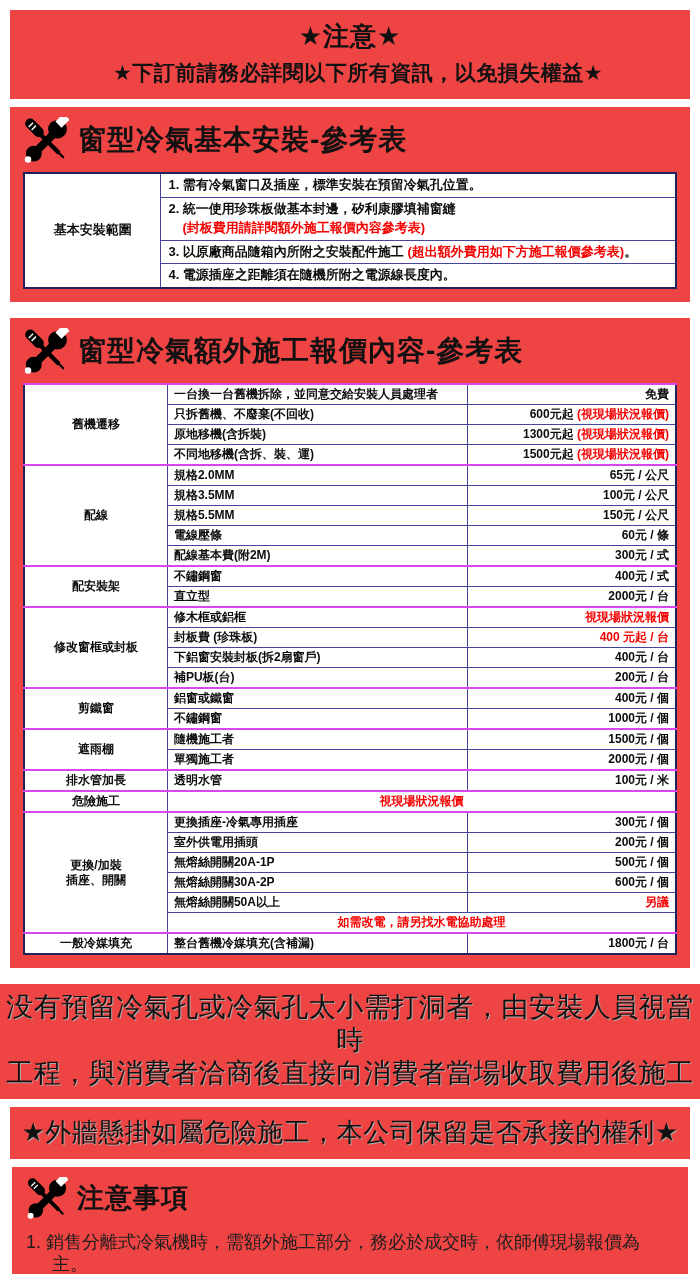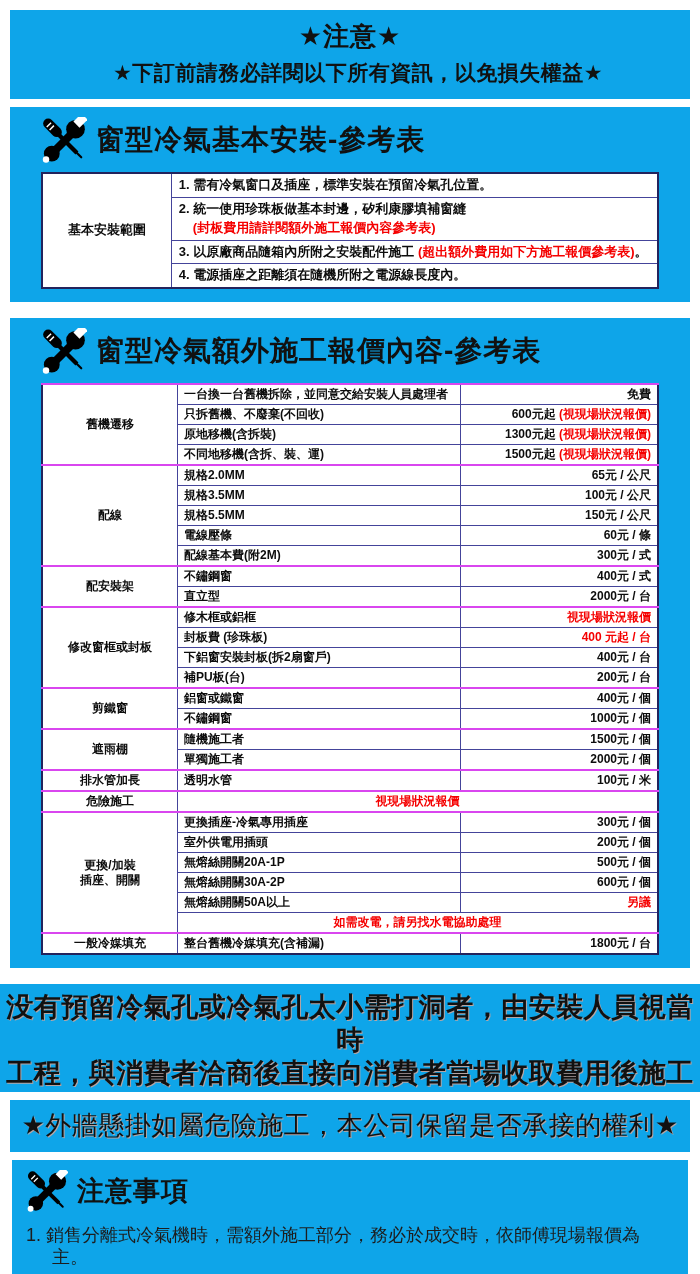--- a/index.html
+++ b/index.html
@@ -1,46 +1,46 @@
 <!DOCTYPE html>
 <html><head>
 <meta charset="utf-8">
 <style>
   html,body{margin:0;padding:0;background:#ffffff;}
   body{width:700px;font-family:"Liberation Sans","DejaVu Sans",sans-serif;color:#111;}
-  .pink{background:#0ea5e9;}
+  .pink{background:#ef4444;}
 
   
   .banner-top{margin:10px 10px 0;padding:9px 0 12px;text-align:center;}
   .banner-top .l1{font-size:26px;font-weight:900;letter-spacing:1px;}
   .banner-top .l2{font-size:21px;font-weight:900;margin-top:5px;letter-spacing:0.5px;margin-left:16px;}
 
   
-  .section{margin:8px 10px 16px;padding:8px 31px 13px;}
+  .section{margin:8px 10px 16px;padding:8px 13px 13px;}
   .sec-head{display:flex;align-items:center;gap:9px;padding:2px 0 9px;}
   .sec-title{font-size:28px;font-weight:900;letter-spacing:1px;white-space:nowrap;}
   .wicon{flex:0 0 auto;display:block;}
 
   
   table{width:100%;border-collapse:collapse;background:#ffffff;table-layout:fixed;}
   .tbl{border:2px solid #23235c;font-weight:bold;color:#0c0c0c;}
   .tbl td{border:1px solid #44449a;padding:2px 7px;vertical-align:middle;}
   .tbl1{font-size:13px;}
   .tbl1 td{line-height:1.45;}
   .tbl2{font-size:12px;}
   .tbl2 td{padding:2px 6px;line-height:1.25;}
   .cat{text-align:center;white-space:pre-line;}
   .price{text-align:right;}
   .red{color:#f50000;}
   .span-cell{text-align:center;}
   .tbl2 tr.gstart td{border-top:2px solid #d946ef;}
   .block-indent{padding-left:14px;}
 
   
-  .banner-hole{margin:13px 0 0;padding:7px 0 2px;text-align:center;font-size:27px;font-weight:700;line-height:1.22;letter-spacing:0.5px;text-shadow:1px 1px 0 #b5a5a5;}
+  .banner-hole{margin:13px 0 0;padding:7px 0 9px;text-align:center;font-size:27px;font-weight:400;line-height:1.22;letter-spacing:0.5px;text-shadow:1px 1px 0 #b5a5a5;}
   .banner-wall{margin:8px 10px 0;padding:8px 0 9px;text-align:center;font-size:26px;font-weight:400;letter-spacing:0.5px;text-shadow:1px 1px 0 #b5a5a5;}
 
   
   .notes{margin:8px 12px 12px;padding:8px 14px 14px;}
   .note-list{list-style:none;margin:4px 0 0;padding:0;font-size:18px;line-height:1.22;color:#1d1d1d;}
   .note-list li{padding-left:26px;text-indent:-26px;margin:3px 0;}
 </style>
 </head>
 <body>
 

